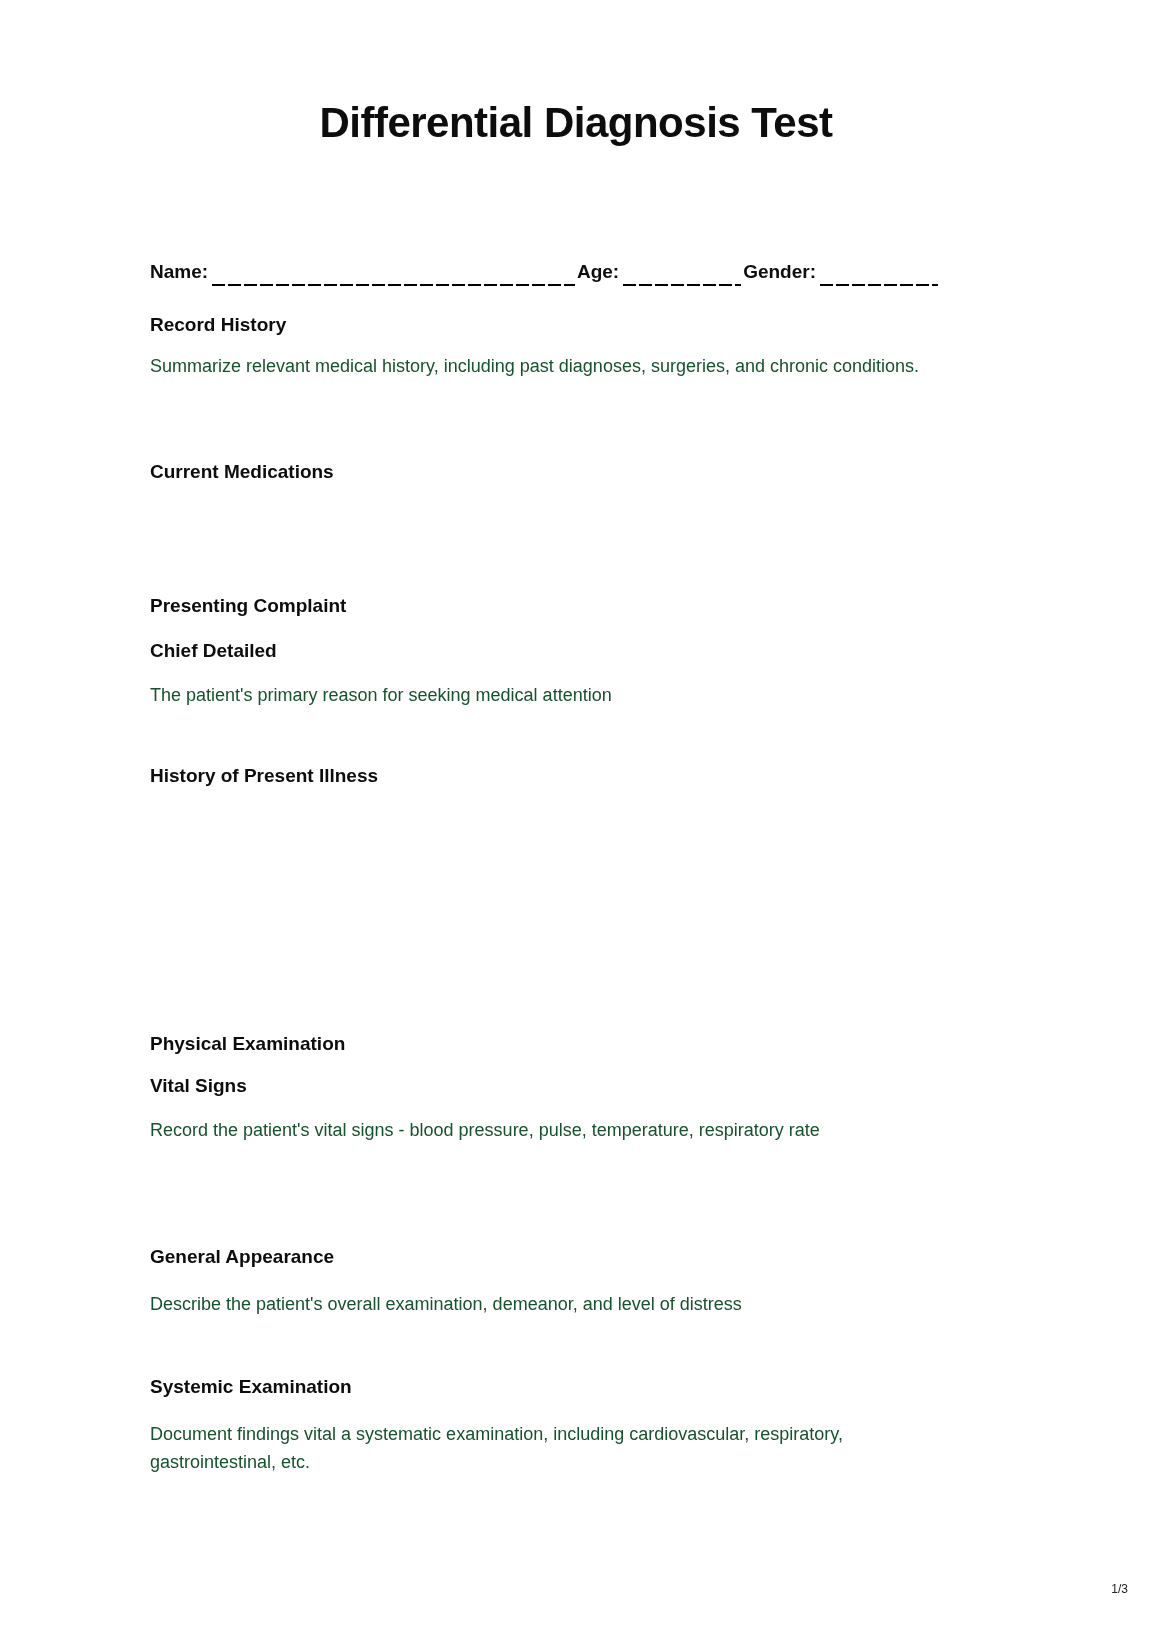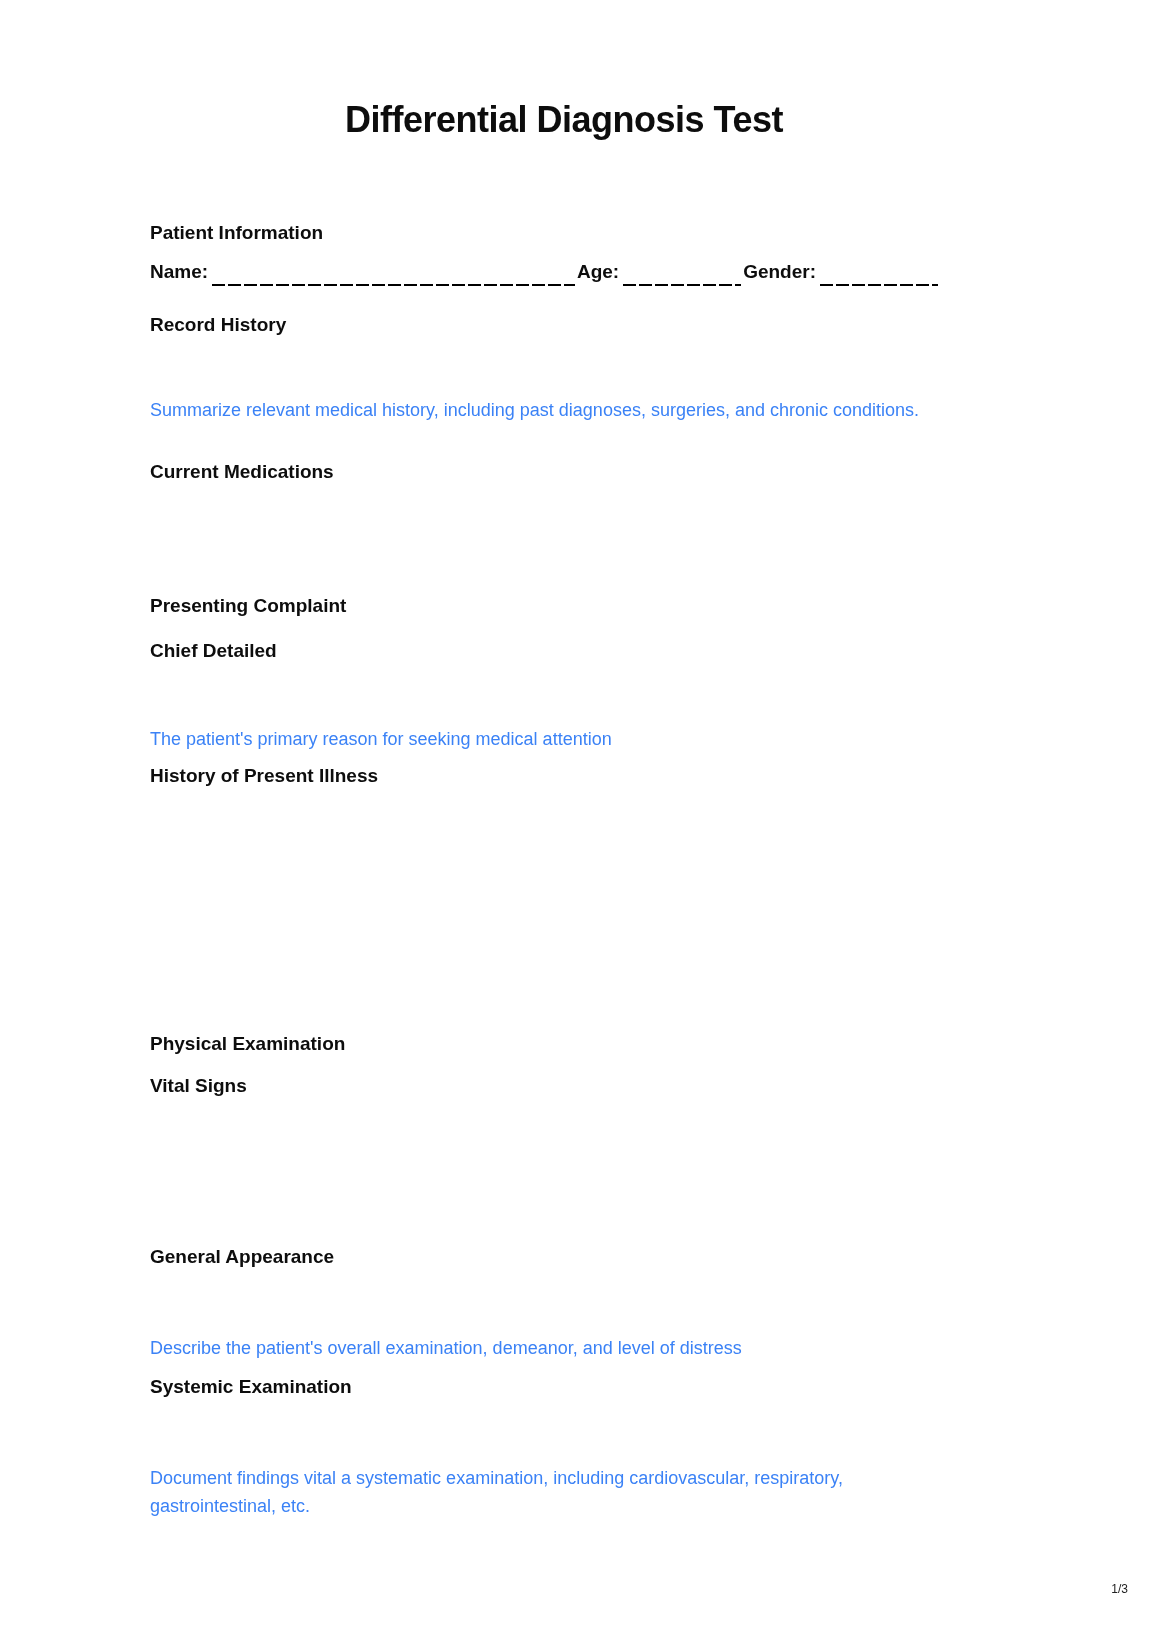--- a/index.html
+++ b/index.html
@@ -11,42 +11,42 @@
     font-family:"Liberation Sans", sans-serif;
     color:#111;
     overflow:hidden;
   }
   .doc-title{
     position:absolute;
     top:99px;
     left:0;
     width:1128px;
     text-align:center;
-    font-size:36px;
+    font-size:42px;
     font-weight:bold;
     letter-spacing:-0.5px;
     color:#0d0d0d;
+    padding-left:12px;
   }
   .h{
     position:absolute;
     left:150px;
     width:790px;
     font-size:19px;
     font-weight:bold;
     line-height:22px;
     color:#0d0d0d;
   }
   .b{
     position:absolute;
     left:150px;
     max-width:790px;
     font-size:18px;
     line-height:28px;
-    color:#3b82f6;
-    margin-top:44px;
+    color:#14532d;
   }
   .name-row{
     position:absolute;
     top:259px;
     left:150px;
     width:790px;
     height:28px;
     display:flex;
     align-items:flex-start;
     font-size:19px;
@@ -75,21 +75,20 @@
     color:#222;
   }
 </style>
 </head>
 <body>
 
 <div class="page">
 
   <div class="doc-title">Differential Diagnosis Test</div>
 
-  <div class="h" style="top:222px">Patient Information</div>
 
   <div class="name-row">
     <span class="lbl">Name:</span>
     <span class="fill-line name"></span>
     <span class="lbl">Age:</span>
     <span class="fill-line age"></span>
     <span class="lbl">Gender:</span>
     <span class="fill-line gender"></span>
   </div>
 
@@ -101,20 +100,21 @@
   <div class="h" style="top:595px">Presenting Complaint</div>
 
   <div class="h" style="top:640px">Chief Detailed</div>
   <div class="b" style="top:681px">The patient's primary reason for seeking medical attention</div>
 
   <div class="h" style="top:765px">History of Present Illness</div>
 
   <div class="h" style="top:1033px">Physical Examination</div>
 
   <div class="h" style="top:1075px">Vital Signs</div>
+  <div class="b" style="top:1116px">Record the patient's vital signs - blood pressure, pulse, temperature, respiratory rate</div>
 
   <div class="h" style="top:1246px">General Appearance</div>
   <div class="b" style="top:1290px">Describe the patient's overall examination, demeanor, and level of distress</div>
 
   <div class="h" style="top:1376px">Systemic Examination</div>
   <div class="b" style="top:1420px">Document findings vital a systematic examination, including cardiovascular, respiratory, gastrointestinal, etc.</div>
 
   <div class="page-indicator">1/3</div>
 
 </div>

